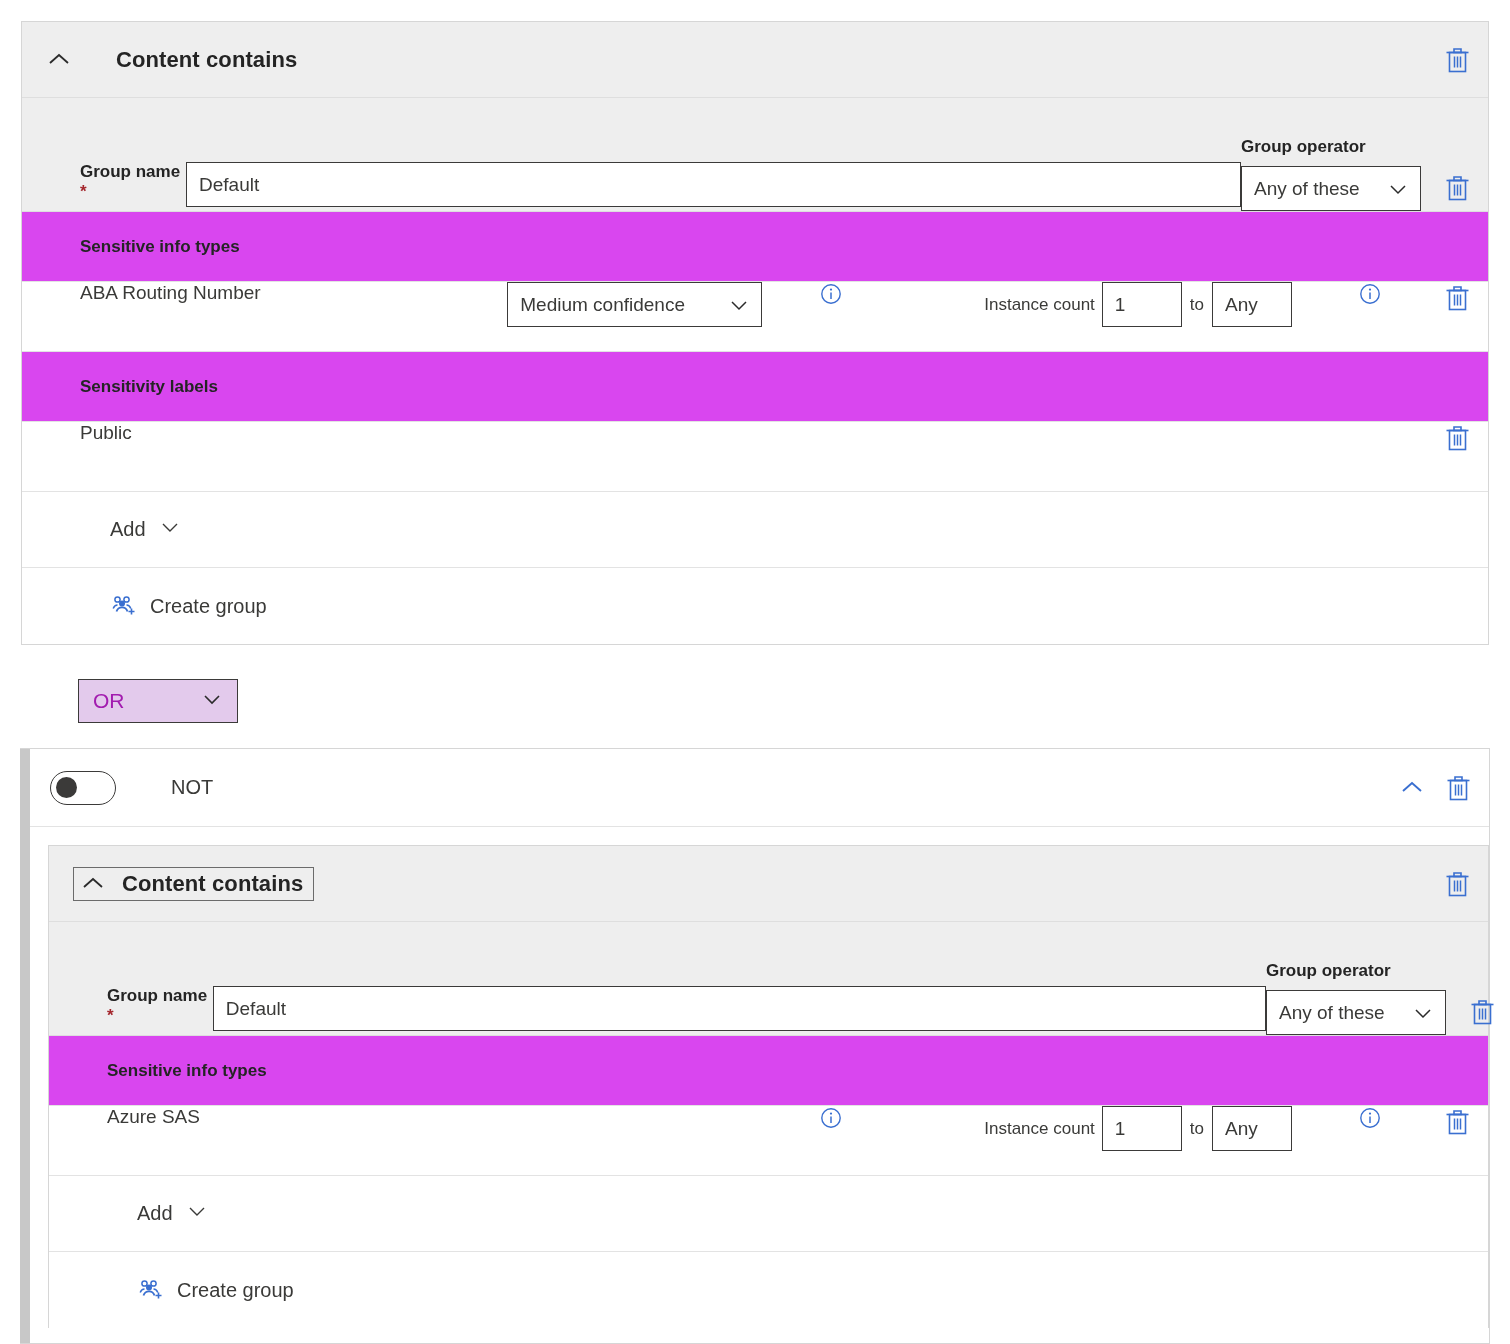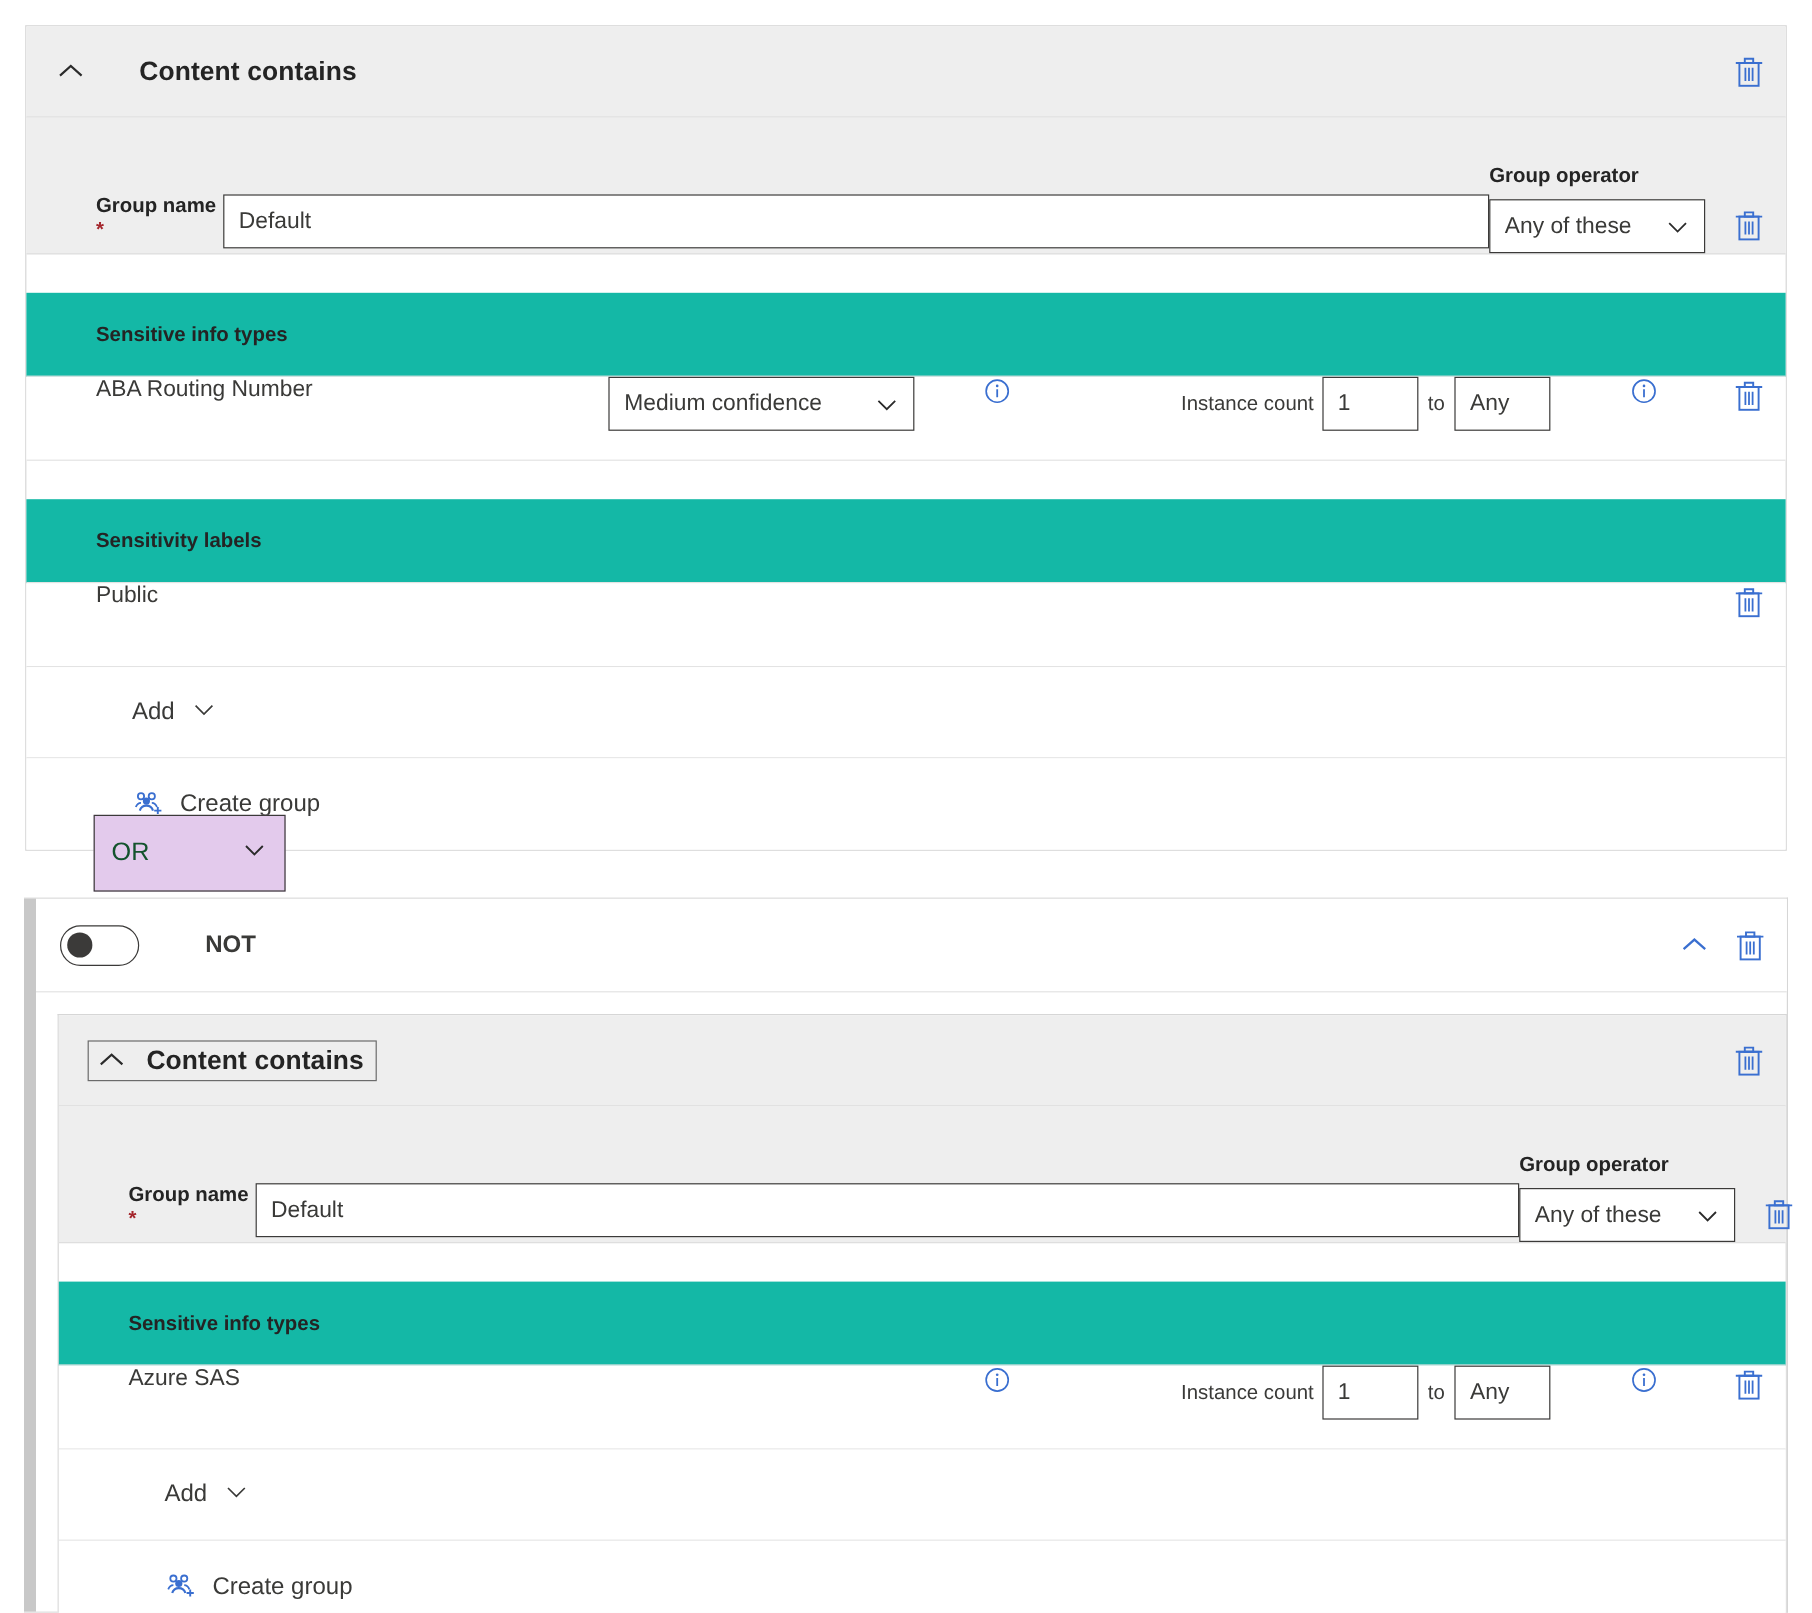--- a/index.html
+++ b/index.html
@@ -116,22 +116,21 @@
   .sub-head {
     height: 70px;
     display: flex;
     align-items: center;
     padding: 0 18px 0 58px;
     border-bottom: 1px solid #e3e3e3;
     font-size: 17px;
     font-weight: bold;
     color: #242424;
     box-sizing: border-box;
-    background: #14b8a6;
-    margin-top: 32px;
+    background: #d946ef;
   }
 
   
   .item-row {
     height: 70px;
     display: flex;
     align-items: flex-start;
     padding: 0 18px 0 58px;
     border-bottom: 1px solid #e3e3e3;
     box-sizing: border-box;
@@ -214,29 +213,29 @@
     cursor: pointer;
   }
   .create-btn .grp-icon { margin-right: 14px; display: flex; align-items: center; }
 
   
   .connector-zone {
     padding: 22px 0 20px 78px;
   }
   .or-combo {
     width: 160px;
-    height: 64px;
+    height: 44px;
     background: #e3caec;
     border: 1px solid #3b3a39;
     display: flex;
     align-items: center;
     padding: 0 14px;
     box-sizing: border-box;
     font-size: 21px;
-    color: #14532d;
+    color: #a21caf;
     cursor: pointer;
   }
   .or-combo .cb-text { flex: 1 1 auto; }
 
   
   .not-card {
     border: 1px solid #d6d6d6;
     border-left: none;
     background: #ffffff;
     box-sizing: border-box;
@@ -250,21 +249,20 @@
   .not-body { flex: 1 1 auto; min-width: 0; }
 
   .not-header {
     height: 78px;
     display: flex;
     align-items: center;
     padding: 0 18px 0 20px;
     border-bottom: 1px solid #e3e3e3;
     box-sizing: border-box;
     background: #ffffff;
-    font-weight: bold;
   }
   .toggle {
     width: 64px; height: 32px;
     border: 1px solid #3b3a39;
     border-radius: 17px;
     background: #ffffff;
     position: relative;
     cursor: pointer;
     flex: 0 0 auto;
   }

